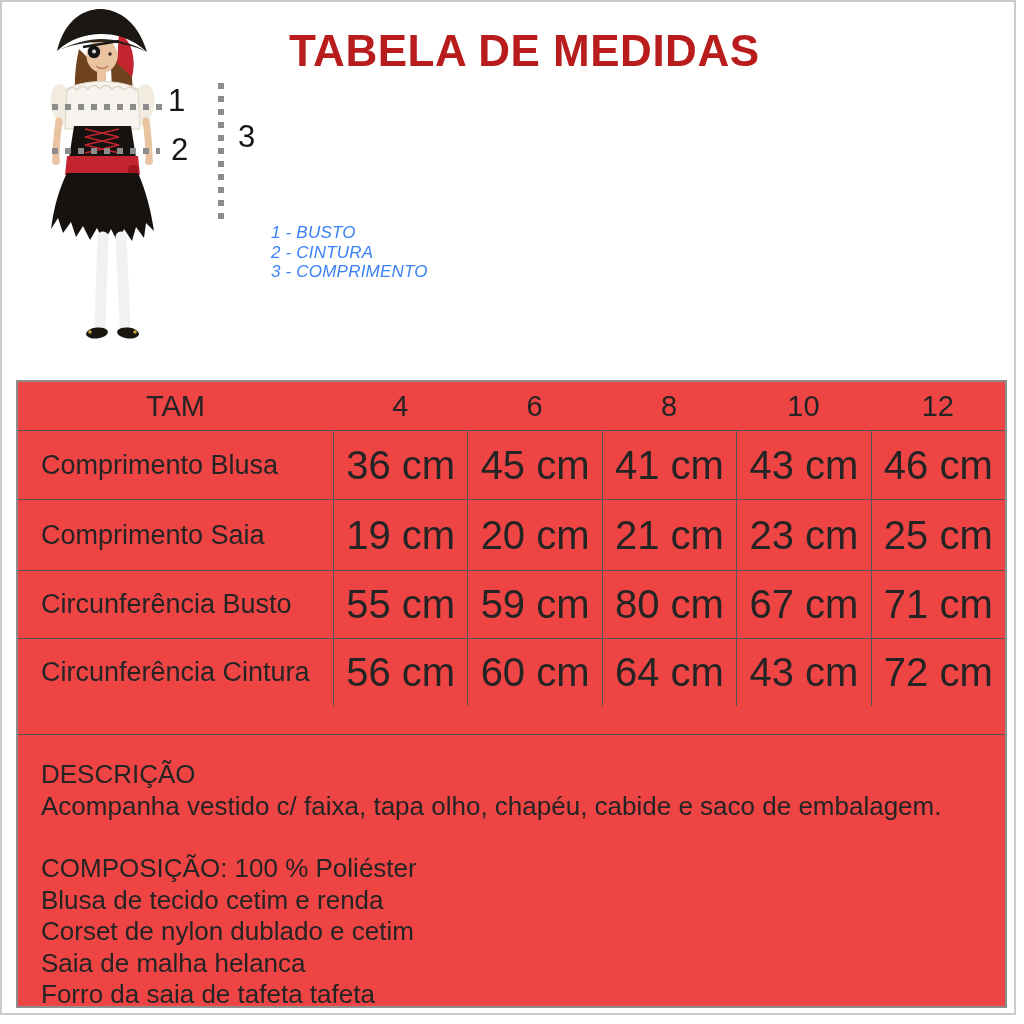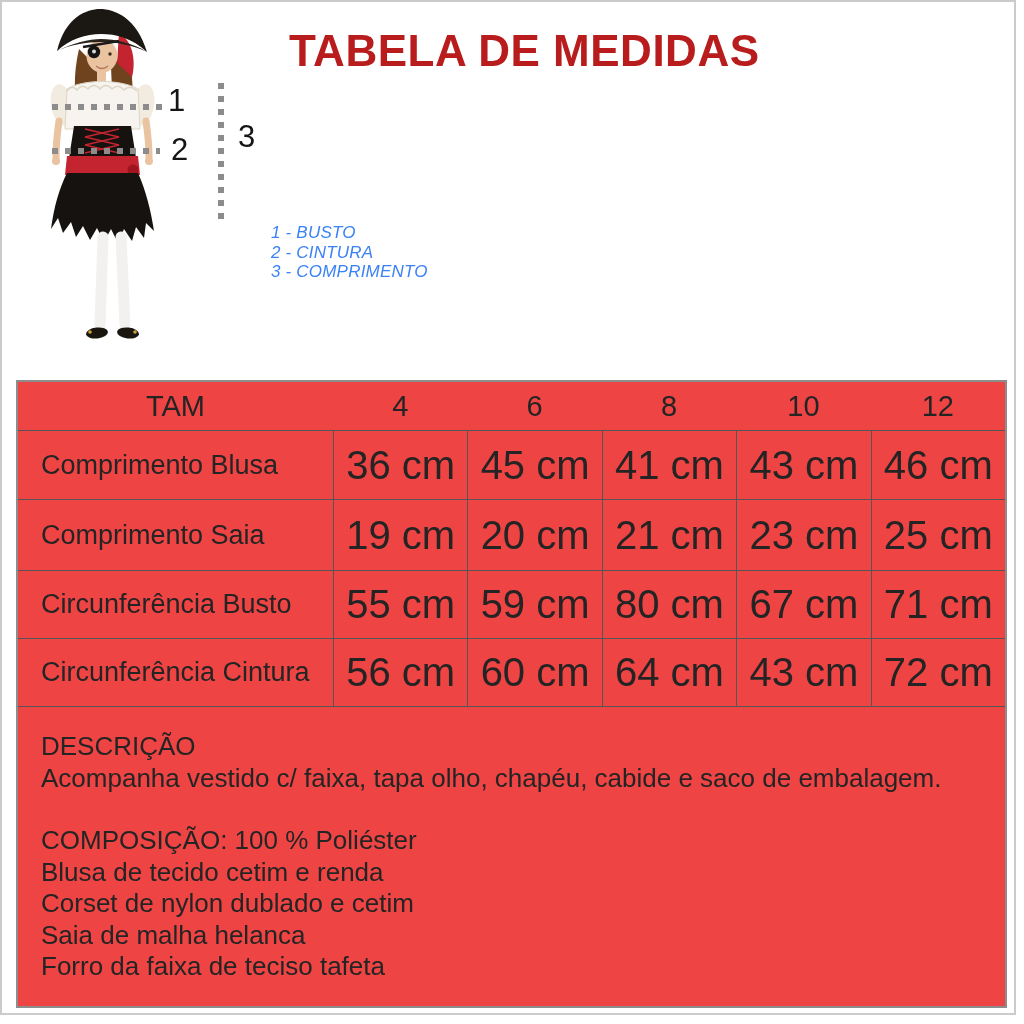--- a/index.html
+++ b/index.html
@@ -77,20 +77,21 @@
     font-size:40px;
     border-top:1px solid #555555;
     border-left:1px solid #555555;
   }
   .desc{
     grid-column:1 / -1;
     border-top:1px solid #555555;
     padding:24px 10px 0 23px;
     font-size:26px;line-height:31.5px;
     color:#242424;
+    margin-top:28px;
   }
   .desc .spacer{height:31px;}
 </style>
 </head>
 <body>
 
 <div class="frame"></div>
 
 <div class="title">TABELA DE MEDIDAS</div>
 
@@ -200,15 +201,15 @@
   <div class="cell val">72 cm</div>
 
   <div class="desc">
     <div>DESCRIÇÃO</div>
     <div>Acompanha vestido c/ faixa, tapa olho, chapéu, cabide e saco de embalagem.</div>
     <div class="spacer"></div>
     <div>COMPOSIÇÃO: 100 % Poliéster</div>
     <div>Blusa de tecido cetim e renda</div>
     <div>Corset de nylon dublado e cetim</div>
     <div>Saia de malha helanca</div>
-    <div>Forro da faixa de teciso tafeta</div>
+    <div>Forro da saia de tafeta tafeta</div>
   </div>
 </div>
 
 </body></html>

